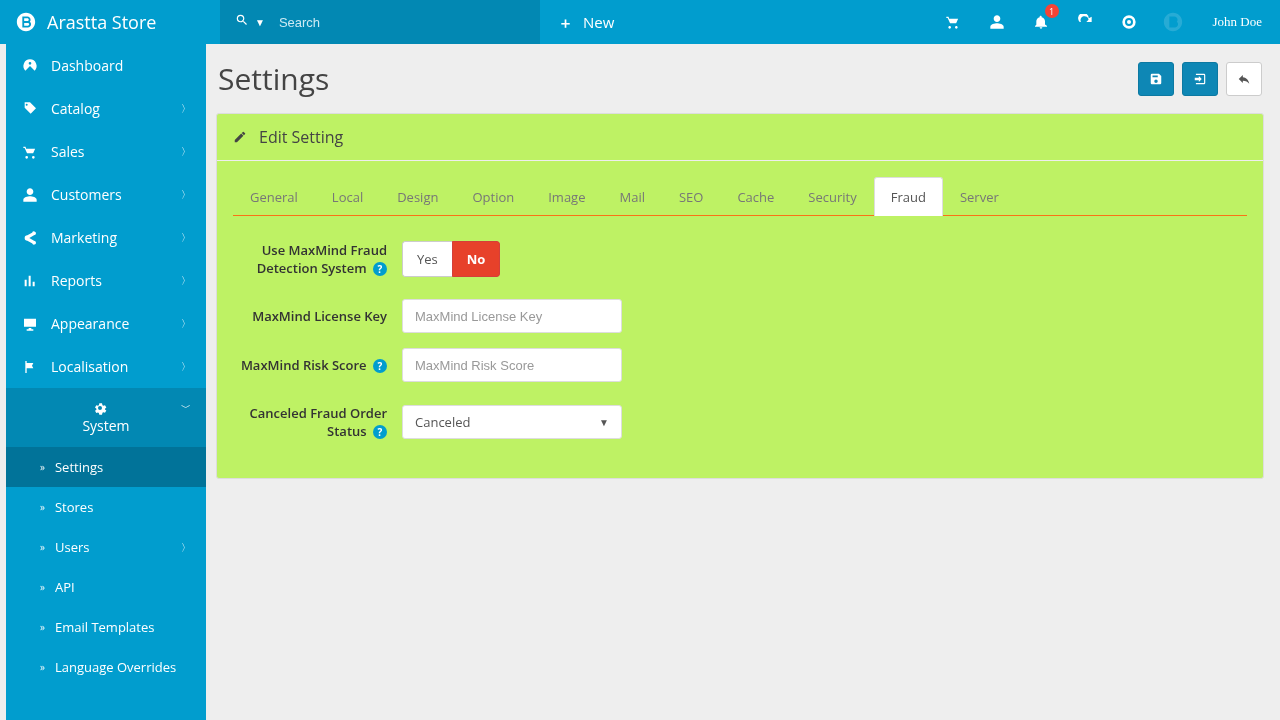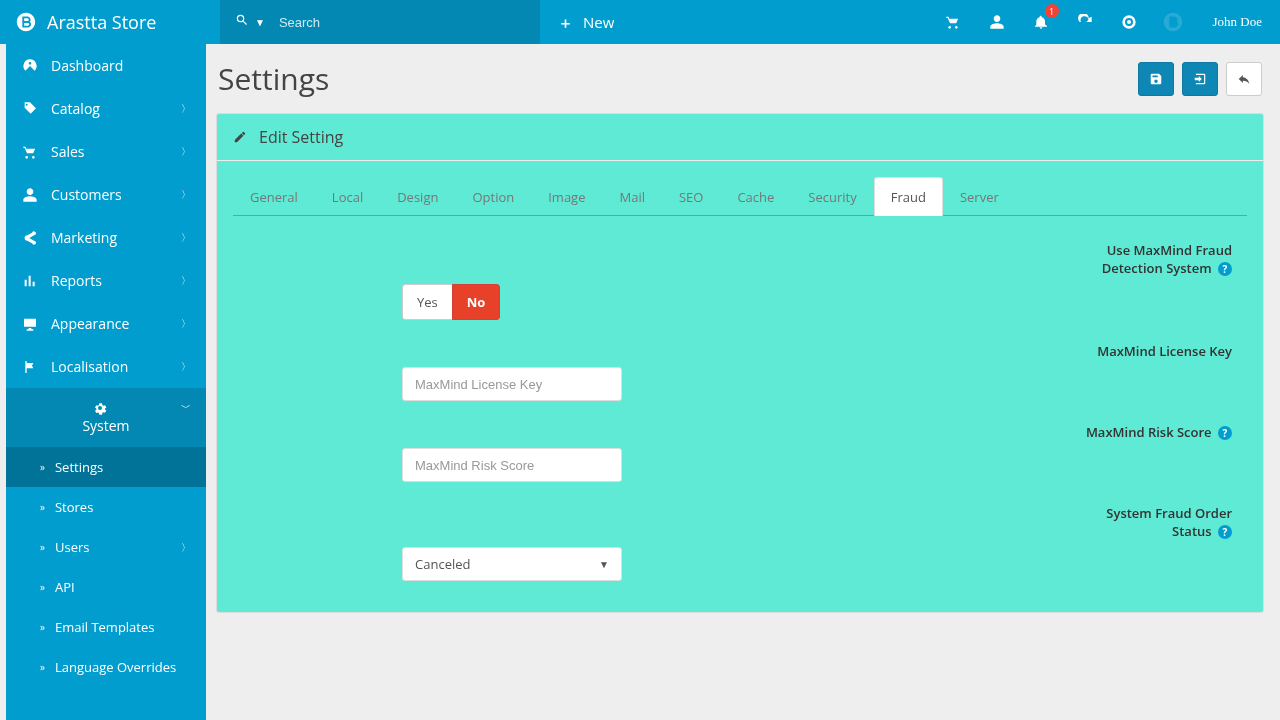--- a/index.html
+++ b/index.html
@@ -43,30 +43,30 @@
 
 .content { margin-left: 200px; margin-top: 44px; padding: 0 16px 16px 16px; }
 .page-header { display: flex; align-items: center; padding: 14px 2px 14px 2px; }
 .page-header h1 { font-size: 30px; font-weight: 400; color: #444; }
 .page-actions { margin-left: auto; display: flex; gap: 8px; }
 .btn { display: inline-flex; align-items: center; justify-content: center; border-radius: 3px; height: 34px; min-width: 36px; padding: 0 10px; font-size: 13px; cursor: pointer; border: 1px solid transparent; }
 .btn-primary { background: #0e87b5; color: #fff; border-color: #0c79a2; }
 .btn-default { background: #fff; color: #555; border: 1px solid #ccc; }
 .btn svg { width: 14px; height: 14px; fill: currentColor; }
 
-.panel { background: #5eead4; border: 1px solid #ddd; border-radius: 3px; }
+.panel { background: #bef264; border: 1px solid #ddd; border-radius: 3px; }
 .panel-heading { padding: 12px 16px; border-bottom: 1px solid #eee; display: flex; align-items: center; color: #444; font-size: 16px; }
 .panel-heading svg { width: 14px; height: 14px; fill: #444; margin-right: 12px; }
 .panel-body { padding: 16px; }
 
 .nav-tabs { display: flex; border-bottom: 1px solid #f97316; margin-bottom: 18px; flex-wrap: wrap; }
 .nav-tabs .tab { padding: 10px 16px; color: #777; cursor: pointer; border: 1px solid transparent; border-bottom: none; margin-bottom: -1px; border-radius: 3px 3px 0 0; font-size: 13px; }
 .nav-tabs .tab.active { color: #555; background: #fff; border-color: #ddd #ddd #fff; }
 
-.form-group { display: flex; margin-bottom: 15px; align-items: flex-end; flex-direction: column; }
+.form-group { display: flex; margin-bottom: 15px; align-items: center; }
 .form-group .col-label { width: 16.6667%; padding: 7px 15px 7px 0; text-align: right; font-weight: 600; font-size: 13px; color: #333; }
 .form-group .col-control { width: 83.3333%; padding-left: 0; }
 .help-icon { display: inline-flex; width: 14px; height: 14px; background: #019dce; color: #fff; border-radius: 50%; align-items: center; justify-content: center; font-size: 10px; font-weight: bold; margin-left: 3px; cursor: default; }
 
 .toggle-group { display: inline-flex; border-radius: 3px; overflow: hidden; }
 .toggle-btn { padding: 8px 14px; font-size: 13px; cursor: pointer; border: 1px solid #ccc; background: #fff; color: #555; }
 .toggle-btn:first-child { border-right: none; border-radius: 3px 0 0 3px; }
 .toggle-btn:last-child { border-radius: 0 3px 3px 0; }
 .toggle-btn.active-no { background: #e7412a; border-color: #d43f3a; color: #fff; font-weight: bold; }
 
@@ -356,21 +356,21 @@
           <span>MaxMind Risk Score</span>
           <span class="help-icon">?</span>
         </div>
         <div class="col-control">
           <input class="form-control" placeholder="MaxMind Risk Score" style="">
         </div>
       </div>
 
       <div class="form-group">
         <div class="col-label">
-          <span>System Fraud Order Status</span>
+          <span>Canceled Fraud Order Status</span>
           <span class="help-icon">?</span>
         </div>
         <div class="col-control">
           <div class="select-wrap">
             <span>Canceled</span>
             <span class="caret">▼</span>
           </div>
         </div>
       </div>
 

